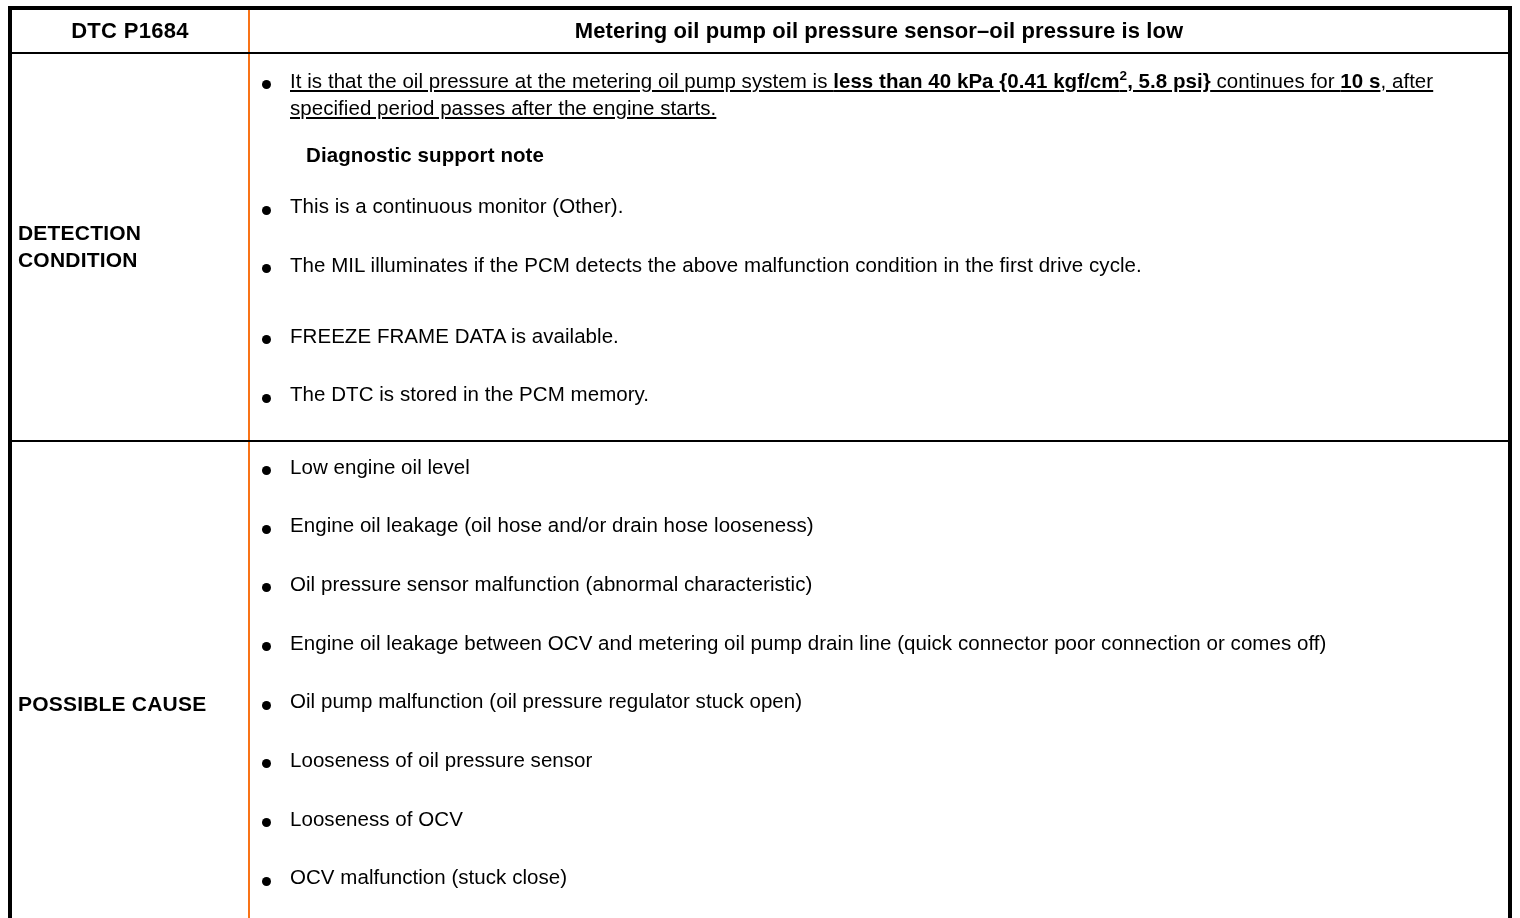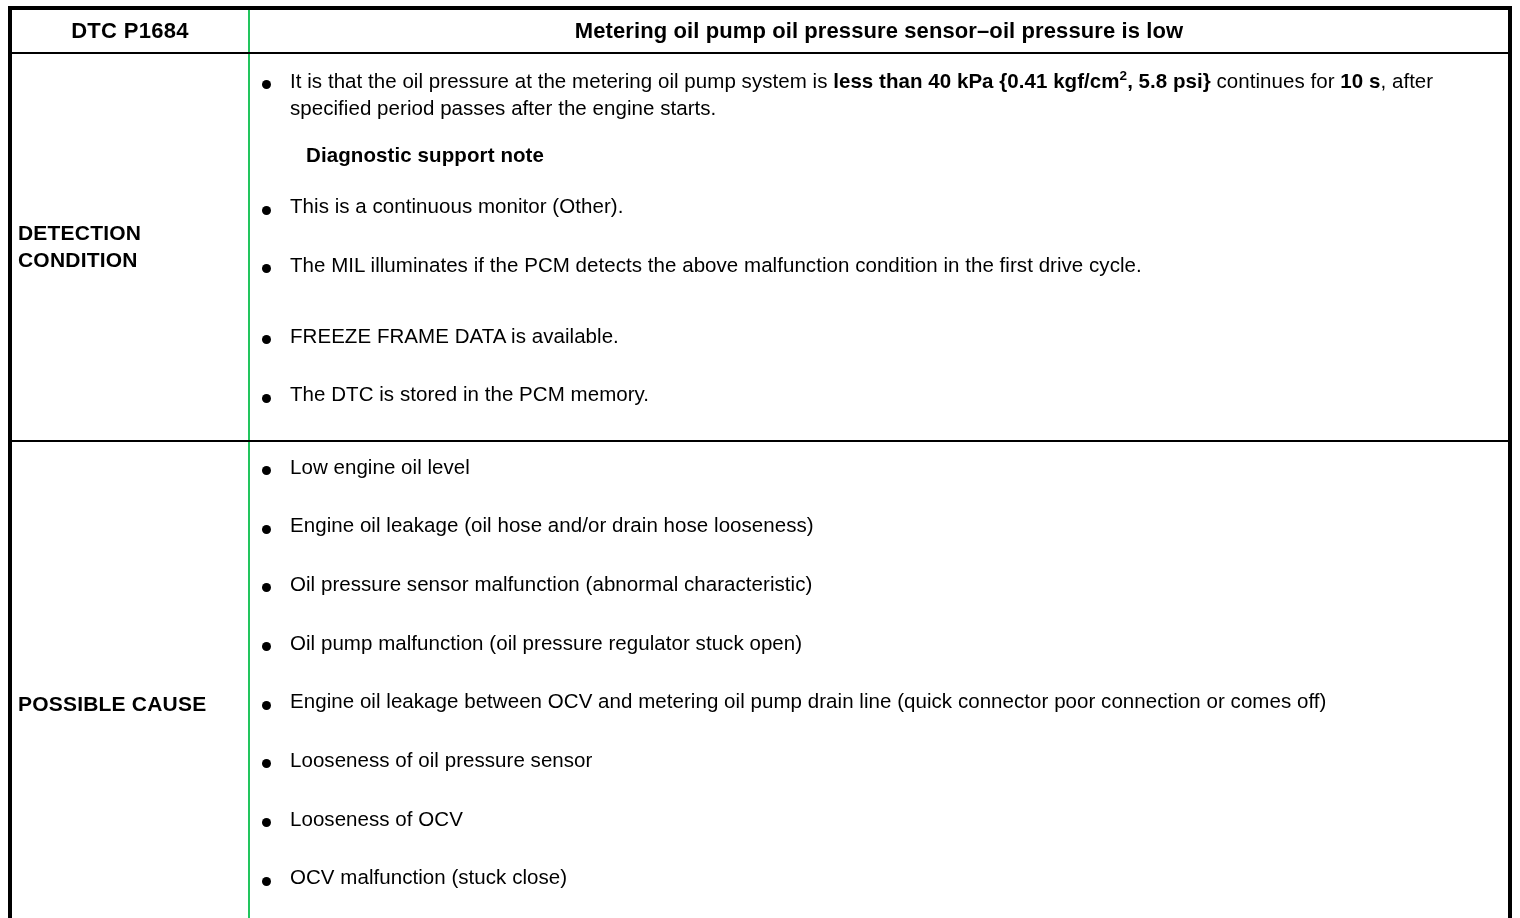--- a/index.html
+++ b/index.html
@@ -32,21 +32,21 @@
   }
 
   .row-sep {
     border-top: 2px solid #000;
   }
 
   .cell-label {
     width: 238px;
     min-width: 238px;
     box-sizing: border-box;
-    border-right: 2px solid #22c55e;
+    border-right: 2px solid #f97316;
     padding: 6px 6px 6px 6px;
     display: flex;
     align-items: center;
   }
 
   .cell-body {
     flex: 1;
     box-sizing: border-box;
     padding: 0;
   }
@@ -126,21 +126,21 @@
     font-size: 0.66em;
     vertical-align: super;
     line-height: 0;
   }
 
   
   .detection-body {
     padding: 14px 10px 14px 0;
   }
   .detection-body .bullet-item { margin-bottom: 0; }
-  .detection-body .b0 { margin-bottom: 22px; }
+  .detection-body .b0 { margin-bottom: 22px; text-decoration: underline; }
   .detection-body .note-heading { margin-bottom: 26px; }
   .detection-body .b1 { margin-bottom: 32px; }
   .detection-body .b2 { margin-bottom: 44px; }
   .detection-body .b3 { margin-bottom: 32px; }
   .detection-body .b4 { margin-bottom: 18px; }
 
   .cause-body {
     padding: 12px 10px 12px 0;
   }
   .cause-body .bullet-item { margin-bottom: 32px; }
@@ -186,22 +186,22 @@
 
   <div class="row row-sep">
     <div class="cell-label label-cause">
       <div class="section-label">POSSIBLE CAUSE</div>
     </div>
     <div class="cell-body cause-body">
       <ul class="bullets">
         <li class="bullet-item">Low engine oil level</li>
         <li class="bullet-item">Engine oil leakage (oil hose and/or drain hose looseness)</li>
         <li class="bullet-item">Oil pressure sensor malfunction (abnormal characteristic)</li>
+        <li class="bullet-item">Engine oil leakage between OCV and metering oil pump drain line (quick connector poor connection or comes off)</li>
         <li class="bullet-item">Oil pump malfunction (oil pressure regulator stuck open)</li>
-        <li class="bullet-item">Engine oil leakage between OCV and metering oil pump drain line (quick connector poor connection or comes off)</li>
         <li class="bullet-item">Looseness of oil pressure sensor</li>
         <li class="bullet-item">Looseness of OCV</li>
         <li class="bullet-item">OCV malfunction (stuck close)</li>
         <li class="bullet-item">PCM malfunction</li>
       </ul>
     </div>
   </div>
 
 </div>
 

